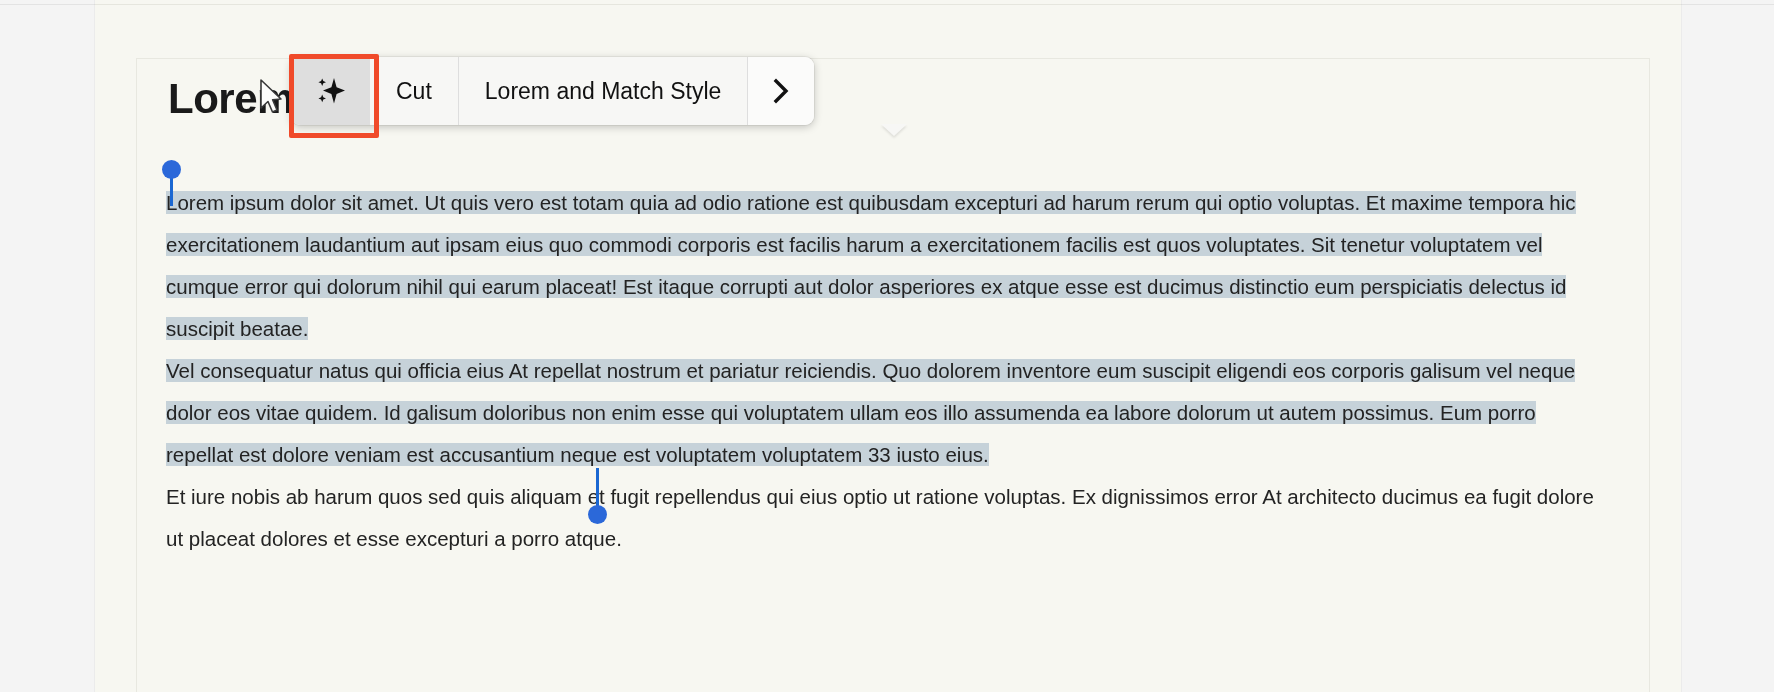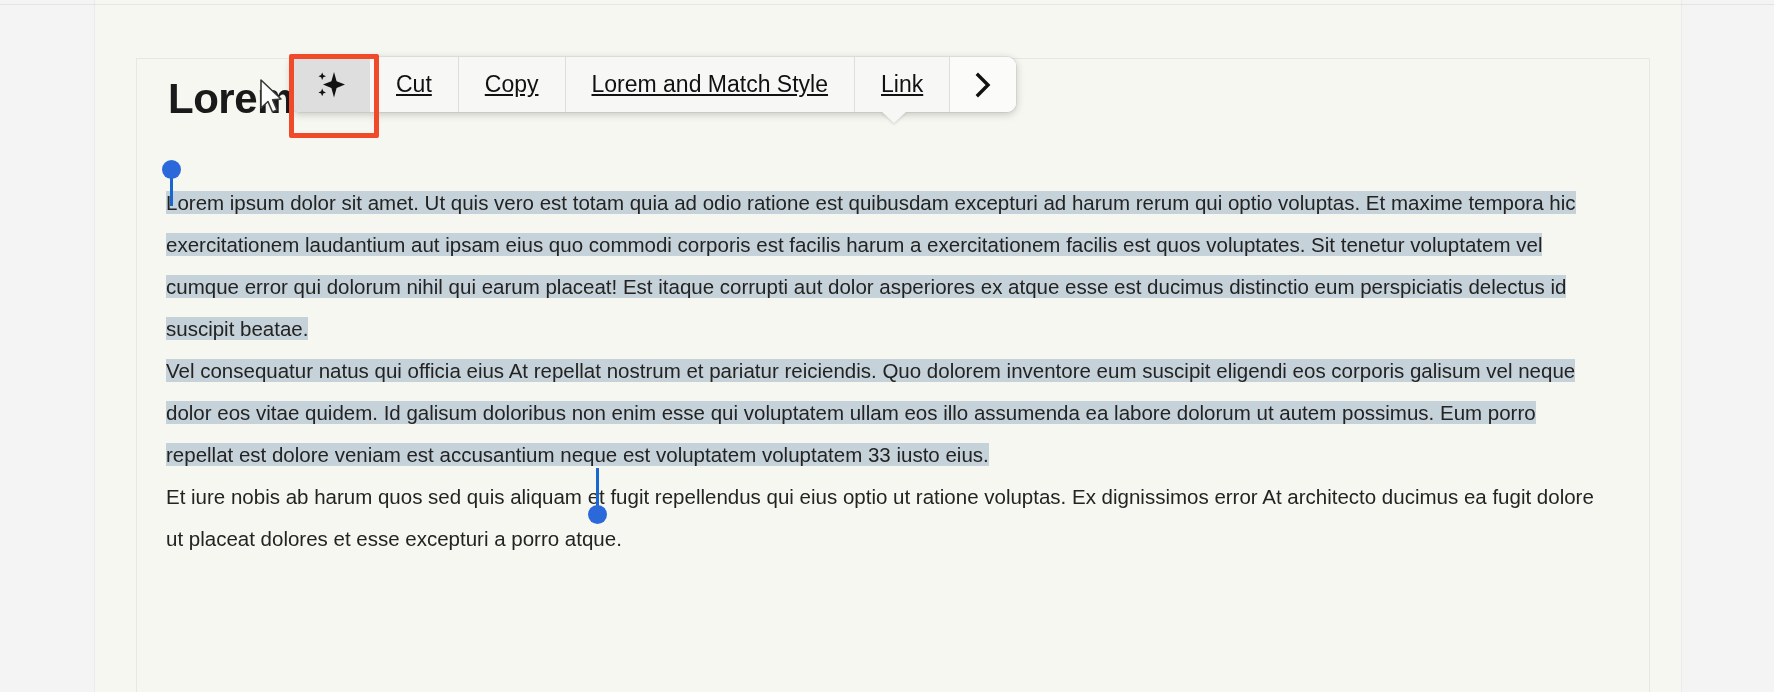--- a/index.html
+++ b/index.html
@@ -128,31 +128,30 @@
 
   #handle-end { left: 596px; top: 468px; }
   #handle-end .stem { top: 0px; height: 41px; }
   #handle-end .knob { top: 37px; }
 
   
   #context-menu {
     position: absolute;
     left: 291px;
     top: 57px;
-    height: 55px;
+    height: 68px;
     display: flex;
     align-items: stretch;
     background: #f7f7f5;
     border-radius: 9px;
     box-shadow: 0 2px 9px rgba(0,0,0,0.22), 0 0 0 1px rgba(0,0,0,0.05);
     font-size: 23px;
     color: #111;
     overflow: visible;
     z-index: 30;
-    text-decoration: underline;
   }
   #context-menu::after {
     content: "";
     position: absolute;
     left: 590px;
     bottom: -11px;
     width: 0; height: 0;
     border-left: 13px solid transparent;
     border-right: 13px solid transparent;
     border-top: 12px solid #f7f7f5;
@@ -249,32 +248,26 @@
           <path d="M9.2 4.4 L10.3 7.1 L13 8.2 L10.3 9.3 L9.2 12 L8.1 9.3 L5.4 8.2 L8.1 7.1 Z" fill="#111"></path>
           <path d="M9.2 20.6 L10.3 23.3 L13 24.4 L10.3 25.5 L9.2 28.2 L8.1 25.5 L5.4 24.4 L8.1 23.3 Z" fill="#111"></path>
         </svg>
       </span>
     </div>
 
     <div class="menu-item">
       <span>Cut</span>
     </div>
 
-    <div class="menu-item">
-      <span>Copy</span>
-    </div>
 
 
     <div class="menu-item">
       <span>Lorem and Match Style</span>
     </div>
 
-    <div class="menu-item">
-      <span>Link</span>
-    </div>
 
 
     <div class="menu-item" id="mi-more">
       <span>
         <svg class="chev-svg" width="22" height="30" viewBox="0 0 22 30">
           <path d="M6 5 L16 15 L6 25" fill="none" stroke="#111" stroke-width="3.4" stroke-linecap="square" stroke-linejoin="miter"></path>
         </svg>
       </span>
     </div>
   </div>

